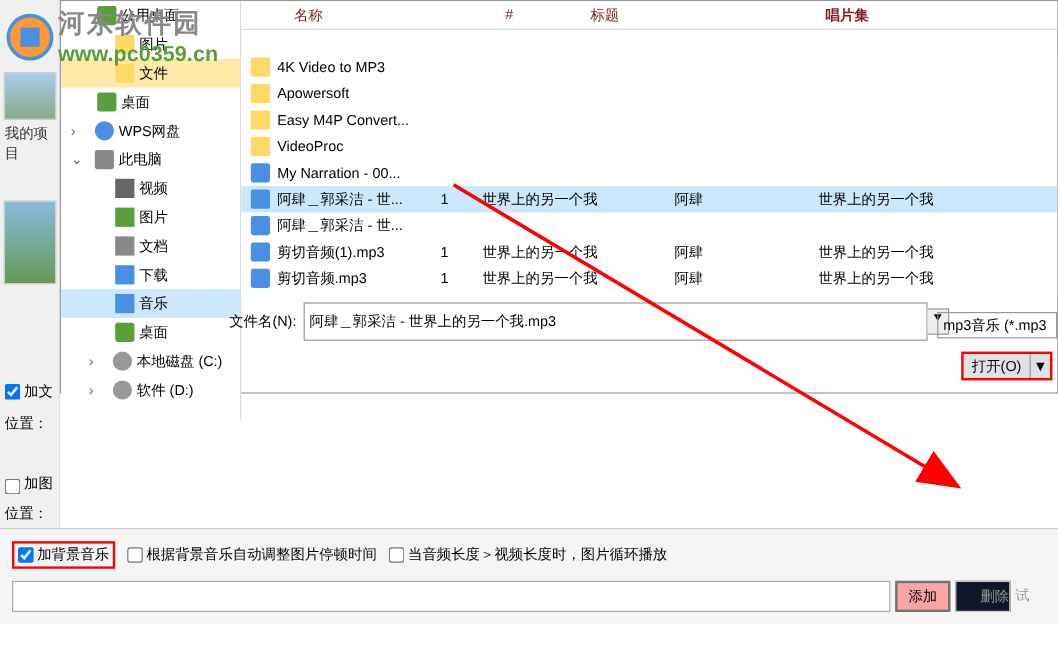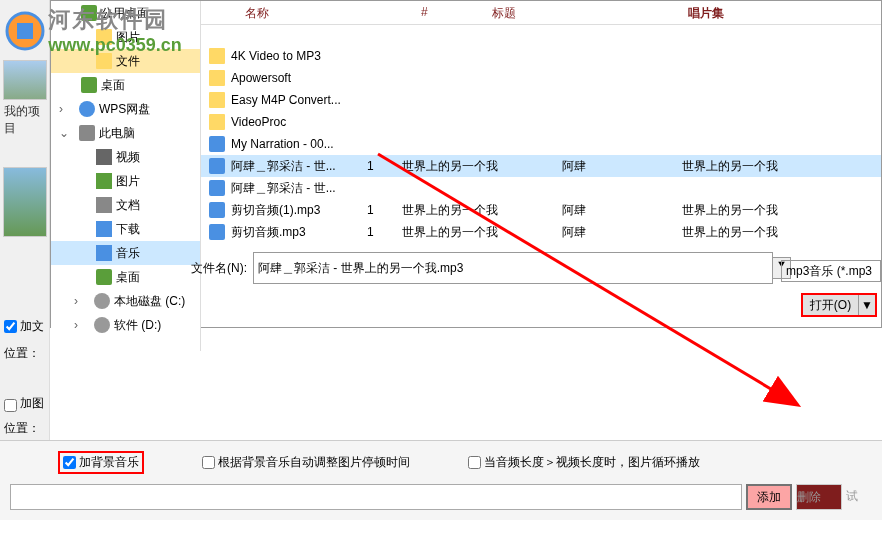--- a/index.html
+++ b/index.html
@@ -61,26 +61,26 @@
     .filename-input { flex: 0 0 520px; height: 22px; border: 1px solid #999; padding: 15px 4px; }
     .filename-dd { width: 18px; height: 22px; border: 1px solid #999; border-left: none; background: #eee; text-align: center; }
     .filter-box { position: absolute; right: 0; bottom: 45px; height: 22px; border: 1px solid #999; padding: 2px 4px; width: 100px; }
     
     .open-btn { position: absolute; right: 4px; bottom: 10px; width: 76px; height: 24px; border: 2px solid red; background: #e1e1e1; display: flex; }
     .open-btn-main { flex: 1; text-align: center; line-height: 20px; border-right: 1px solid #999; }
     .open-btn-dd { width: 16px; text-align: center; line-height: 20px; }
     
     .bottom-panel { position: absolute; left: 0; top: 440px; right: 0; background: #f5f5f5; padding: 10px; border-top: 1px solid #ccc; }
     .bottom-row1 { display: flex; align-items: center; gap: 10px; margin-bottom: 10px; }
-    .chk-wrap { display: flex; align-items: center; gap: 3px; margin-left: 48px; }
+    .chk-wrap { display: flex; align-items: center; gap: 3px; }
     .chk-wrap.hl { border: 2px solid red; padding: 1px 3px; }
     .bottom-input-row { display: flex; align-items: center; gap: 4px; }
     .bottom-input { flex: 1; height: 26px; border: 1px solid #aaa; }
     .btn-add { width: 46px; height: 26px; border: 2px solid #737373; background: #fca5a5; text-align: center; line-height: 22px; cursor: pointer; }
-    .btn-del { width: 46px; height: 26px; border: 1px solid #ccc; background: #7f1d1d; color: #999; text-align: left; line-height: 24px; }
+    .btn-del { width: 46px; height: 26px; border: 1px solid #ccc; background: #0f172a; color: #999; text-align: right; line-height: 24px; }
     .btn-try { width: 26px; height: 26px; color: #999; line-height: 24px; }
     
     .side-row { position: absolute; left: 4px; display: flex; align-items: center; gap: 3px; }
     .sr1 { top: 318px; }
     .sr2 { top: 345px; }
     .sr3 { top: 395px; align-items: flex-end; }
     .sr4 { top: 420px; }
     
     .arrow-svg { position: absolute; left: 376px; top: 152px; z-index: 50; pointer-events: none; }
   </style>

